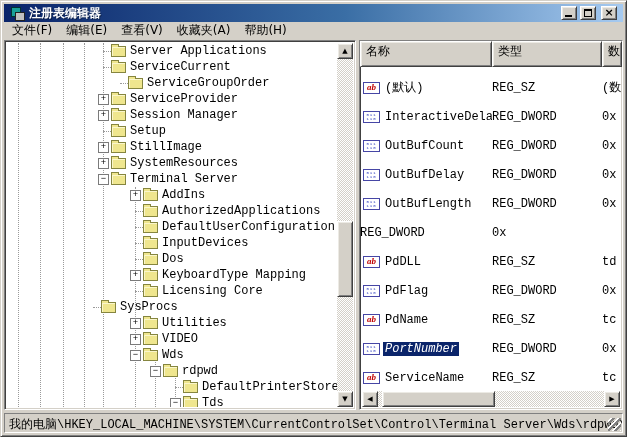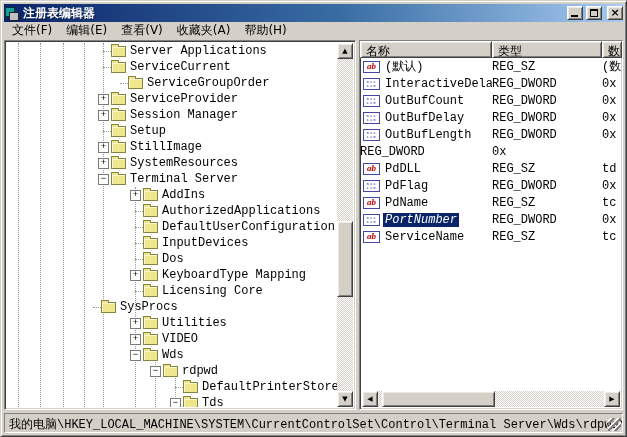--- a/index.html
+++ b/index.html
@@ -11,21 +11,21 @@
     background:#D4D0C8;
     border:1px solid; border-color:#D4D0C8 #404040 #404040 #D4D0C8;
     box-shadow: inset 1px 1px 0 #ffffff, inset -1px -1px 0 #808080;
     padding:3px; display:flex; flex-direction:column;
   }
 
   
   .title-bar {
     height:18px; flex:none;
     background:linear-gradient(to right,#0A246A 0%, #3A6EA5 55%, #A6CAF0 100%);
-    display:flex; align-items:center; padding:0 0; gap:3px;
+    display:flex; align-items:center; padding:0 6px; gap:3px;
   }
   .app-icon { width:14px; height:14px; position:relative; flex:none; }
   .app-icon::before { content:''; position:absolute; left:1px; top:1px; width:8px; height:8px;
     background:#18A098; border:1px solid #033; }
   .app-icon::after { content:''; position:absolute; left:5px; top:6px; width:8px; height:7px;
     background:#C0C0C0; border:1px solid #222; }
   .title-text { color:#fff; font-weight:bold; font-size:12px; flex:1;
     font-family:"DejaVu Sans", sans-serif; white-space:nowrap; overflow:hidden;
     text-shadow:1px 1px 0 rgba(0,0,0,.4); padding-left:2px; }
   .tb-btn { width:16px; height:14px; flex:none; background:#D4D0C8;
@@ -83,28 +83,28 @@
   .vscroll .sb-btn { position:absolute; left:0; }
   .vscroll .up { top:0; } .vscroll .down { bottom:0; }
   .sb-thumb { background:#D4D0C8;
     border:1px solid; border-color:#fff #404040 #404040 #fff;
     box-shadow: inset 1px 1px 0 #ECEAE4, inset -1px -1px 0 #808080; }
   .vscroll .sb-thumb { position:absolute; left:0; width:16px; top:178px; height:76px; }
   .hscroll .sb-thumb { width:113px; height:16px; margin-left:4px; }
   .hscroll .rt { margin-left:auto; }
 
   
-  .list-header { display:grid; grid-template-columns:132px 110px 1fr; height:17px;
+  .list-header { display:grid; grid-template-columns:132px 110px 1fr; height:26px;
     position:relative; z-index:3; }
   .hcell { background:#D4D0C8; font-size:12px; padding:1px 5px; white-space:nowrap; overflow:hidden;
     border:1px solid; border-color:#fff #404040 #404040 #fff;
     box-shadow: inset 1px 1px 0 #ECEAE4, inset -1px -1px 0 #808080;
     font-family:"DejaVu Sans", sans-serif; }
   .list-rows { font-family:"Liberation Mono", monospace; }
-  .list-row { display:grid; grid-template-columns:132px 110px 1fr; height:17px; align-items:center; }
+  .list-row { display:grid; grid-template-columns:132px 110px 1fr; height:17px; align-items:center;margin-top:12px; }
   .name-cell { display:flex; align-items:center; overflow:hidden; white-space:nowrap; }
   .vicon { width:17px; height:12px; flex:none; margin:0 3px 0 3px; background:#fff;
     border:1px solid #4646A5; display:flex; align-items:center; justify-content:center;
     overflow:hidden; }
   .vicon.str { color:#C00000; font:italic bold 9px/9px "Liberation Serif",serif; }
   .vicon.dw  { color:#2233BB; font:4px/4px "Liberation Mono",monospace; letter-spacing:1px;
     text-align:center; }
   .vname { font-size:12px; color:#000; padding:0 2px; }
   .vname.sel { background:#0A246A; color:#fff;font-style:italic; }
   .vtype, .vdata { font-size:12px; color:#000; white-space:nowrap; overflow:hidden; }

